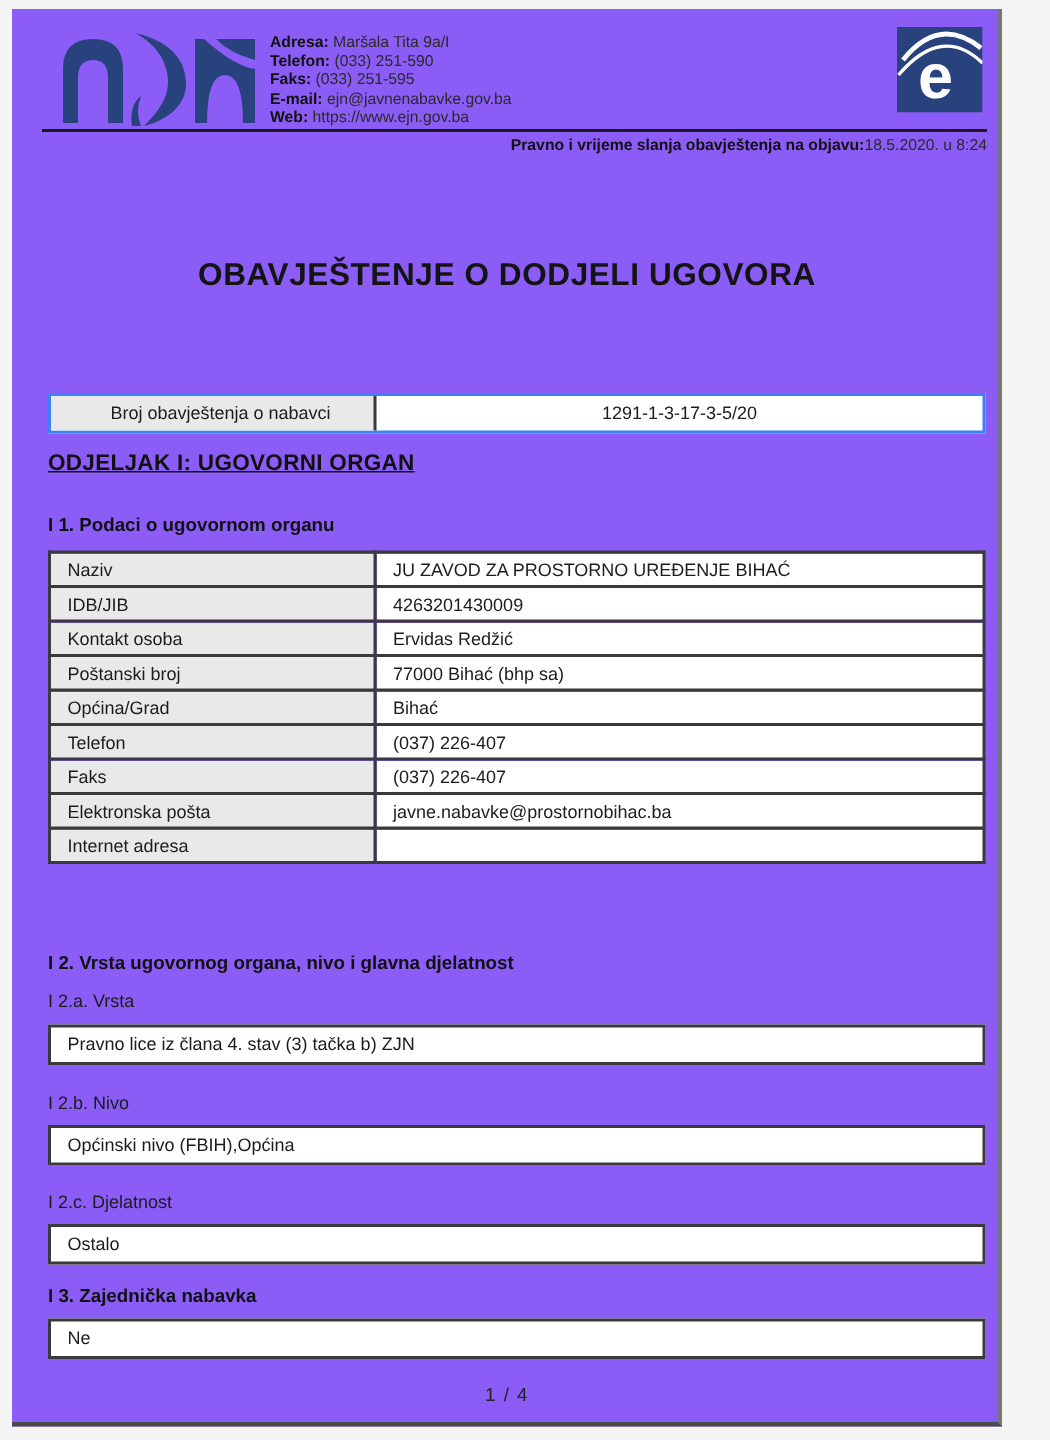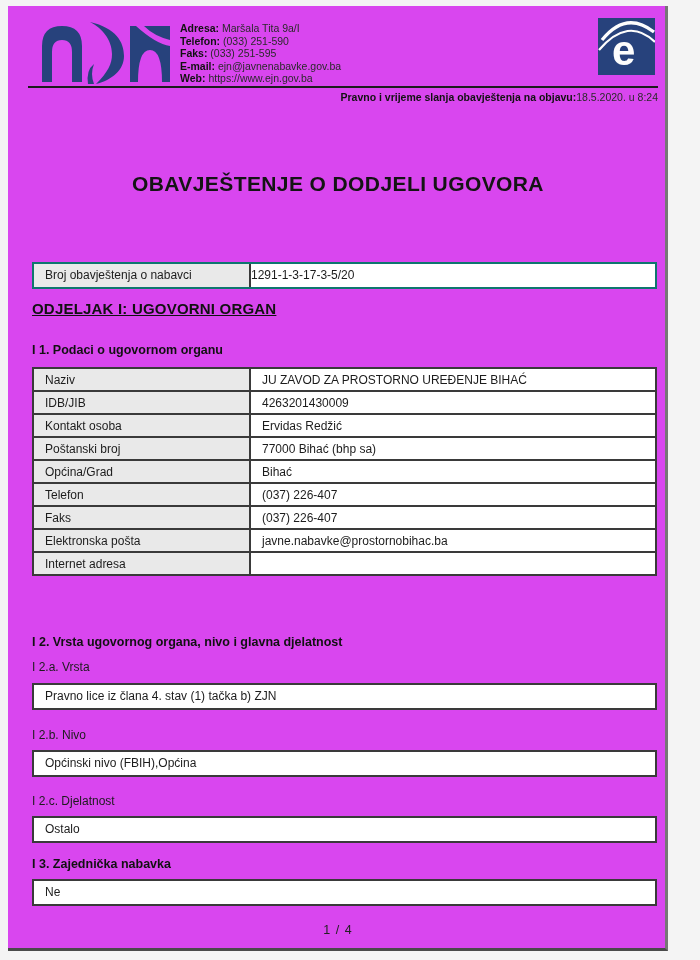--- a/index.html
+++ b/index.html
@@ -1,40 +1,40 @@
 <!DOCTYPE html>
 <html><head>
 <meta charset="utf-8">
 <style>
   * { margin:0; padding:0; box-sizing:border-box; }
   html,body { width:700px; height:960px; overflow:hidden; }
   body { background:#f4f4f4; font-family:"Liberation Sans", sans-serif; color:#1c1c1c; position:relative; }
 
   .page {
     position:absolute; left:8px; top:6px; width:660px; height:945px;
-    background:#d946ef;
+    background:#8b5cf6;
     border-right:3px solid #767676;
     border-bottom:3px solid #4a4a4a;
   }
 
   
   .logo-left { position:absolute; left:32px; top:14px; width:132px; height:66px; }
   .contact { position:absolute; left:172px; top:16px; font-size:10.5px; line-height:12.6px; color:#2a2a2a; }
   .contact b { color:#111; }
   .header-rule { position:absolute; left:20px; top:80px; width:630px; height:2px; background:#1b1b1b; }
   .dateline { position:absolute; top:85px; left:150px; width:500px; text-align:right; font-size:10.5px; color:#2a2a2a; }
   .dateline b { color:#111; }
   .logo-right { position:absolute; left:590px; top:12px; width:57px; height:57px; }
 
   
   .title1 { position:absolute; top:166px; left:0; width:660px; text-align:center; font-size:21px; font-weight:bold; letter-spacing:0.4px; color:#141414; }
   .title2 { position:absolute; top:200px; left:0; width:660px; text-align:center; font-size:20px; font-weight:bold; color:#141414; }
 
   
-  .notice-strip { position:absolute; left:24px; top:256px; width:625px; height:27px; border:2px solid #0f766e; display:flex; background:#fff; }
+  .notice-strip { position:absolute; left:24px; top:256px; width:625px; height:27px; border:2px solid #3b82f6; display:flex; background:#fff;text-align:center; }
   .notice-strip .lbl { width:217px; background:#e9e9e9; border-right:2px solid #3a3a3a; line-height:23px; padding-left:11px; font-size:12px; }
   .notice-strip .val { flex:1; line-height:23px; font-size:12px; }
 
   .section-heading { position:absolute; left:24px; top:294px; font-size:15px; font-weight:bold; text-decoration:underline; letter-spacing:0.2px; color:#111; }
   .sub-heading { position:absolute; left:24px; font-size:12.5px; font-weight:bold; color:#111; }
   .sub-label { position:absolute; left:24px; font-size:12px; color:#1c1c1c; }
 
   
   .org-table { position:absolute; left:24px; top:361px; width:625px; border-collapse:collapse; table-layout:fixed;padding-left:46px; }
   .org-table td { border:2px solid #3a3a3a; height:23px; font-size:12px; padding:0 4px 0 11px; vertical-align:middle; overflow:hidden; white-space:nowrap; }
@@ -137,21 +137,21 @@
     <tr>
           <td class="lbl">Internet adresa</td>
           <td class="val"></td>
         </tr>
   </tbody>
     </table>
 
   <div class="sub-heading" style="top:629px;">I 2. Vrsta ugovornog organa, nivo i glavna djelatnost</div>
 
   <div class="sub-label" style="top:654px;">I 2.a. Vrsta</div>
-  <div class="vbox" style="top:677px;">Pravno lice iz člana 4. stav (1) tačka b) ZJN</div>
+  <div class="vbox" style="top:677px;">Pravno lice iz člana 4. stav (3) tačka b) ZJN</div>
 
   <div class="sub-label" style="top:722px;">I 2.b. Nivo</div>
   <div class="vbox" style="top:744px;">Općinski nivo (FBIH),Općina</div>
 
   <div class="sub-label" style="top:788px;">I 2.c. Djelatnost</div>
   <div class="vbox" style="top:810px;">Ostalo</div>
 
   <div class="sub-heading" style="top:851px;">I 3. Zajednička nabavka</div>
   <div class="vbox" style="top:873px;">Ne</div>
 

